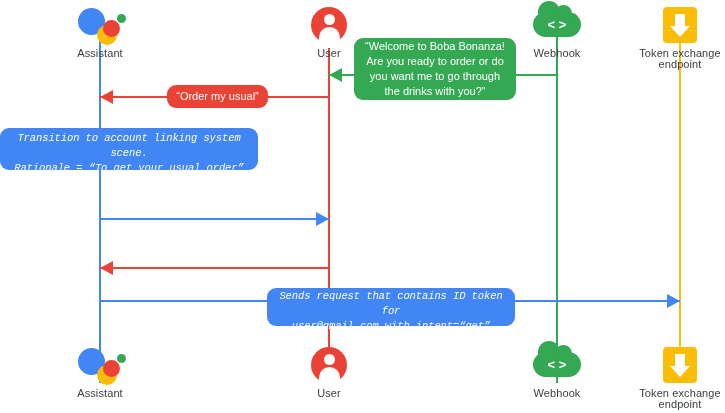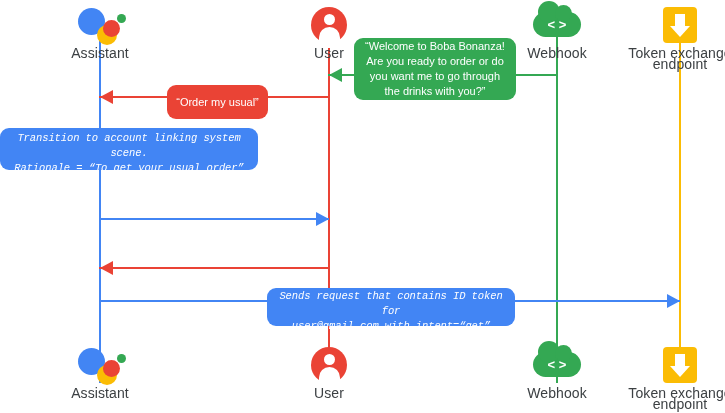--- a/index.html
+++ b/index.html
@@ -28,21 +28,21 @@
   .lifeline.webhook   { background: #34A853; }
   .lifeline.token     { background: #FBBC04; }
 
   
   .actor {
     position: absolute;
     width: 120px;
     text-align: center;
   }
   .actor-label {
-    font-size: 14px;
+    font-size: 11px;
     color: #3c4043;
     line-height: 11px;
     letter-spacing: .1px;
     white-space: pre-line;
     margin-top: 2px;
   }
   .actor-icon {
     height: 42px;
     position: relative;
     width: 120px;
@@ -228,21 +228,21 @@
   <div class="msgline c-blue" style="left:99px; top:300px; width:581px;"></div>
   <div class="arrowhead right c-blue" style="left:667px; top:294px;"></div>
 
   <div class="bubble green speech" style="left:354px; top:38px; width:162px; height:62px;">
     <span class="bubble-text">“Welcome to Boba Bonanza!
 Are you ready to order or do
 you want me to go through
 the drinks with you?”</span>
   </div>
 
-  <div class="bubble red speech" style="left:167px; top:85px; width:101px; height:34px;">
+  <div class="bubble red speech" style="left:167px; top:85px; width:101px; height:23px;">
     <span class="bubble-text">“Order my usual”</span>
   </div>
 
   <div class="bubble blue note" style="left:0px; top:128px; width:258px; height:42px;">
     <span class="bubble-text">Transition to account linking system scene.
 Rationale = “To get your usual order”</span>
   </div>
 
 
 

